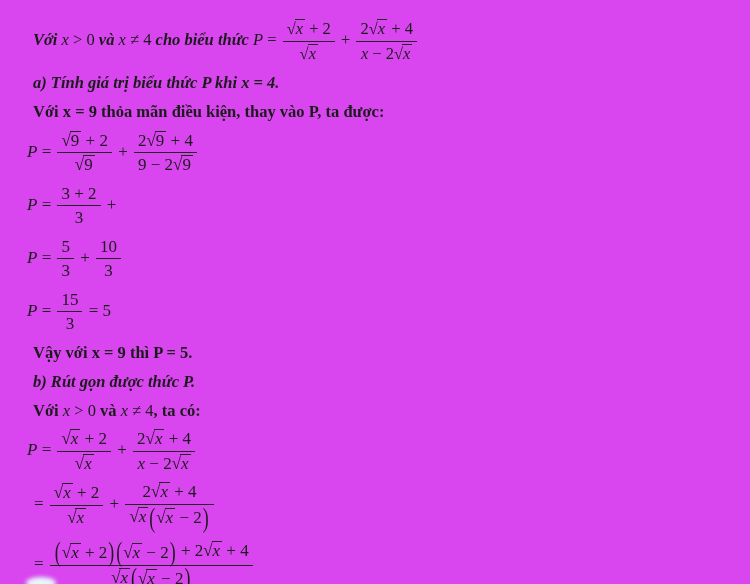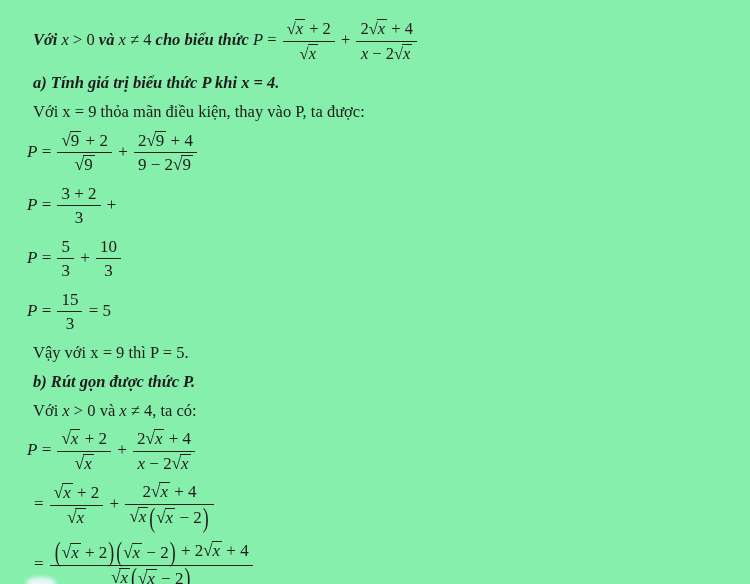--- a/index.html
+++ b/index.html
@@ -1,19 +1,19 @@
 <!DOCTYPE html>
 <html><head>
 <meta charset="utf-8">
 <style>
   html,body{margin:0;padding:0;background:#ffffff;}
   .page{
     position:relative;
     width:750px;height:584px;
-    background:#86efac;
+    background:#d946ef;
     overflow:hidden;
     font-family:"Liberation Serif","DejaVu Serif",serif;
     color:#1b1b1b;
   }
   .content{
     padding:10px 40px 0 33px;
   }
   .text-line{
     margin:9px 0;
     font-size:16.5px;
@@ -26,21 +26,21 @@
     font-style:italic;
     line-height:1.2;
   }
   .math-line{
     margin:9px 0;
     font-size:17px;
     line-height:1.2;
     margin-left:-6px;
   }
   .bi{font-weight:bold;font-style:italic;}
-  .rg{font-weight:normal;font-style:normal;text-align:center;}
+  .rg{font-weight:bold;font-style:normal;text-align:center;}
   .mseg{white-space:normal;}
   .mvar{font-style:italic;}
   
   .frac{
     display:inline-flex;
     flex-direction:column;
     text-align:center;
     vertical-align:middle;
     margin:0 2px;
   }

